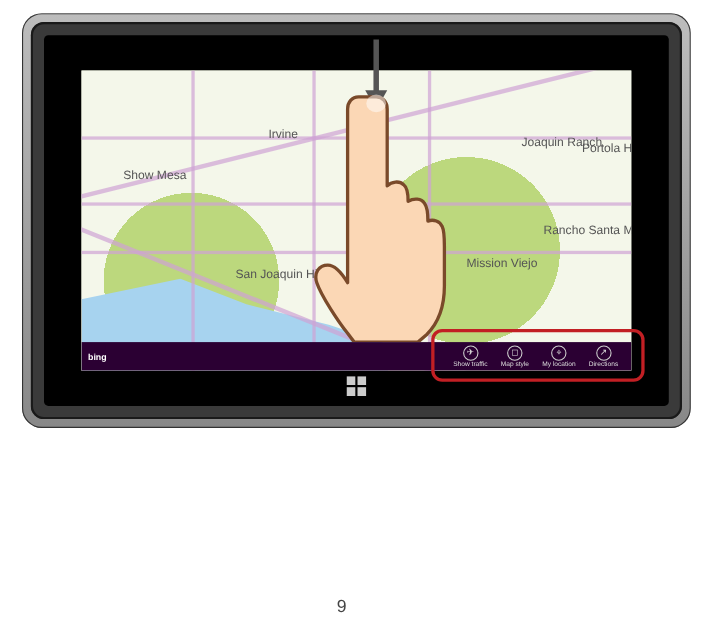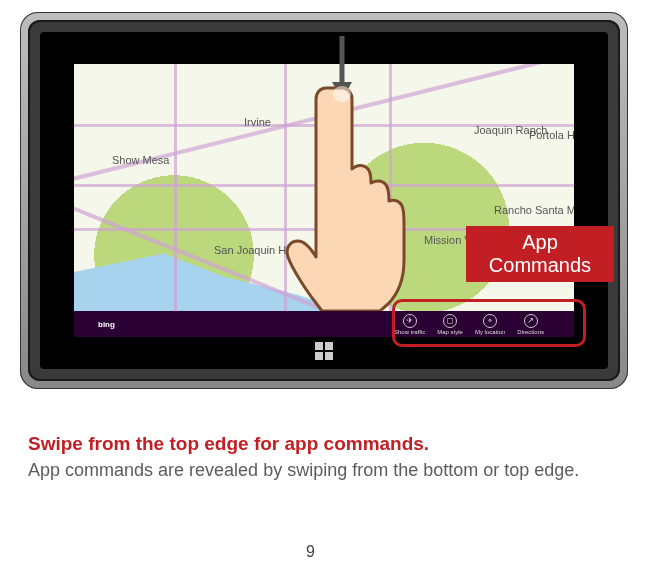--- a/index.html
+++ b/index.html
@@ -22,21 +22,21 @@
   .ocean{position:absolute;left:0;right:0;bottom:0;height:34%;
     background:linear-gradient(120deg,#a7d3ef 0 60%,#f4f7ea 60%);
     clip-path:polygon(0 30%,18% 10%,30% 35%,45% 55%,70% 100%,0 100%);
   }
   .road{position:absolute;background:#cfa3d4;opacity:.7}
   .road.h{height:3px;left:0;right:0}
   .road.v{width:3px;top:0;bottom:0}
   .road.d{height:4px;width:200%;left:-30%;transform-origin:left center}
   .city-label{position:absolute;font-size:11px;color:#555;white-space:nowrap}
   
-  .appbar{position:absolute;left:0;right:0;bottom:0;height:26px;background:#2b0033;display:flex;align-items:center;color:#fff;font-size:8px;padding:0 24px}
+  .appbar{position:absolute;left:0;right:0;bottom:0;height:26px;background:#2b0033;display:flex;align-items:center;color:#fff;font-size:8px;padding:0 6px}
   .appbar .spacer{flex:1}
   .appbar .bi{font-weight:600;color:#fff}
   .cmd-group{display:flex;gap:12px;align-items:center;padding-right:6px}
   .cmd{display:flex;flex-direction:column;align-items:center;gap:1px;font-size:6px;color:#ddd}
   .cmd .ci{width:12px;height:12px;border:1px solid #ccc;border-radius:50%;display:flex;align-items:center;justify-content:center;font-size:8px;line-height:1}
   
   .highlight{position:absolute;right:22px;bottom:22px;width:188px;height:42px;border:3px solid #c21f24;border-radius:10px;pointer-events:none;}
   
   .callout{position:absolute;right:-6px;top:194px;width:148px;height:56px;background:#c21f24;color:#fff;display:flex;align-items:center;justify-content:center;text-align:center;font-size:20px;line-height:1.15;font-weight:400;}
   
@@ -124,38 +124,30 @@
                      c5-3 12-3 15 2 3 4 3 10 3 16
                      c5-2 11 0 13 5 2 4 2 10 2 18
                      v36 c0 20 -6 34 -16 44 l-8 7 H40
                      l-6-8 c-8-10 -24-34 -28-46 -3-9 2-16 10-16 6 0 12 6 18 16
                      V23 c0-6 4-11 10-11
                      h16 z" fill="#fbd7b5" stroke="#7a4a2a" stroke-width="3" stroke-linejoin="round"></path>
             <ellipse cx="60" cy="18" rx="9" ry="8" fill="#fff" opacity=".5"></ellipse>
           </svg>
         </div>
 
-        <div class="callout">
-          <span style="white-space:pre-line">App
-Commands</span>
-        </div>
 
         <div class="winlogo">
           <svg width="18" height="18" viewBox="0 0 18 18">
             <rect x="0" y="0" width="8" height="8" fill="#ccc"></rect>
             <rect x="10" y="0" width="8" height="8" fill="#ccc"></rect>
             <rect x="0" y="10" width="8" height="8" fill="#ccc"></rect>
             <rect x="10" y="10" width="8" height="8" fill="#ccc"></rect>
           </svg>
         </div>
 
       </div>
     </div>
   </div>
 
-  <div class="caption">
-    <div class="cap-heading">Swipe from the top edge for app commands.</div>
-    <div class="cap-body">App commands are revealed by swiping from the bottom or top edge.</div>
-  </div>
 
   <div class="pagenum">9</div>
 
 </div>
 
 </body></html>

